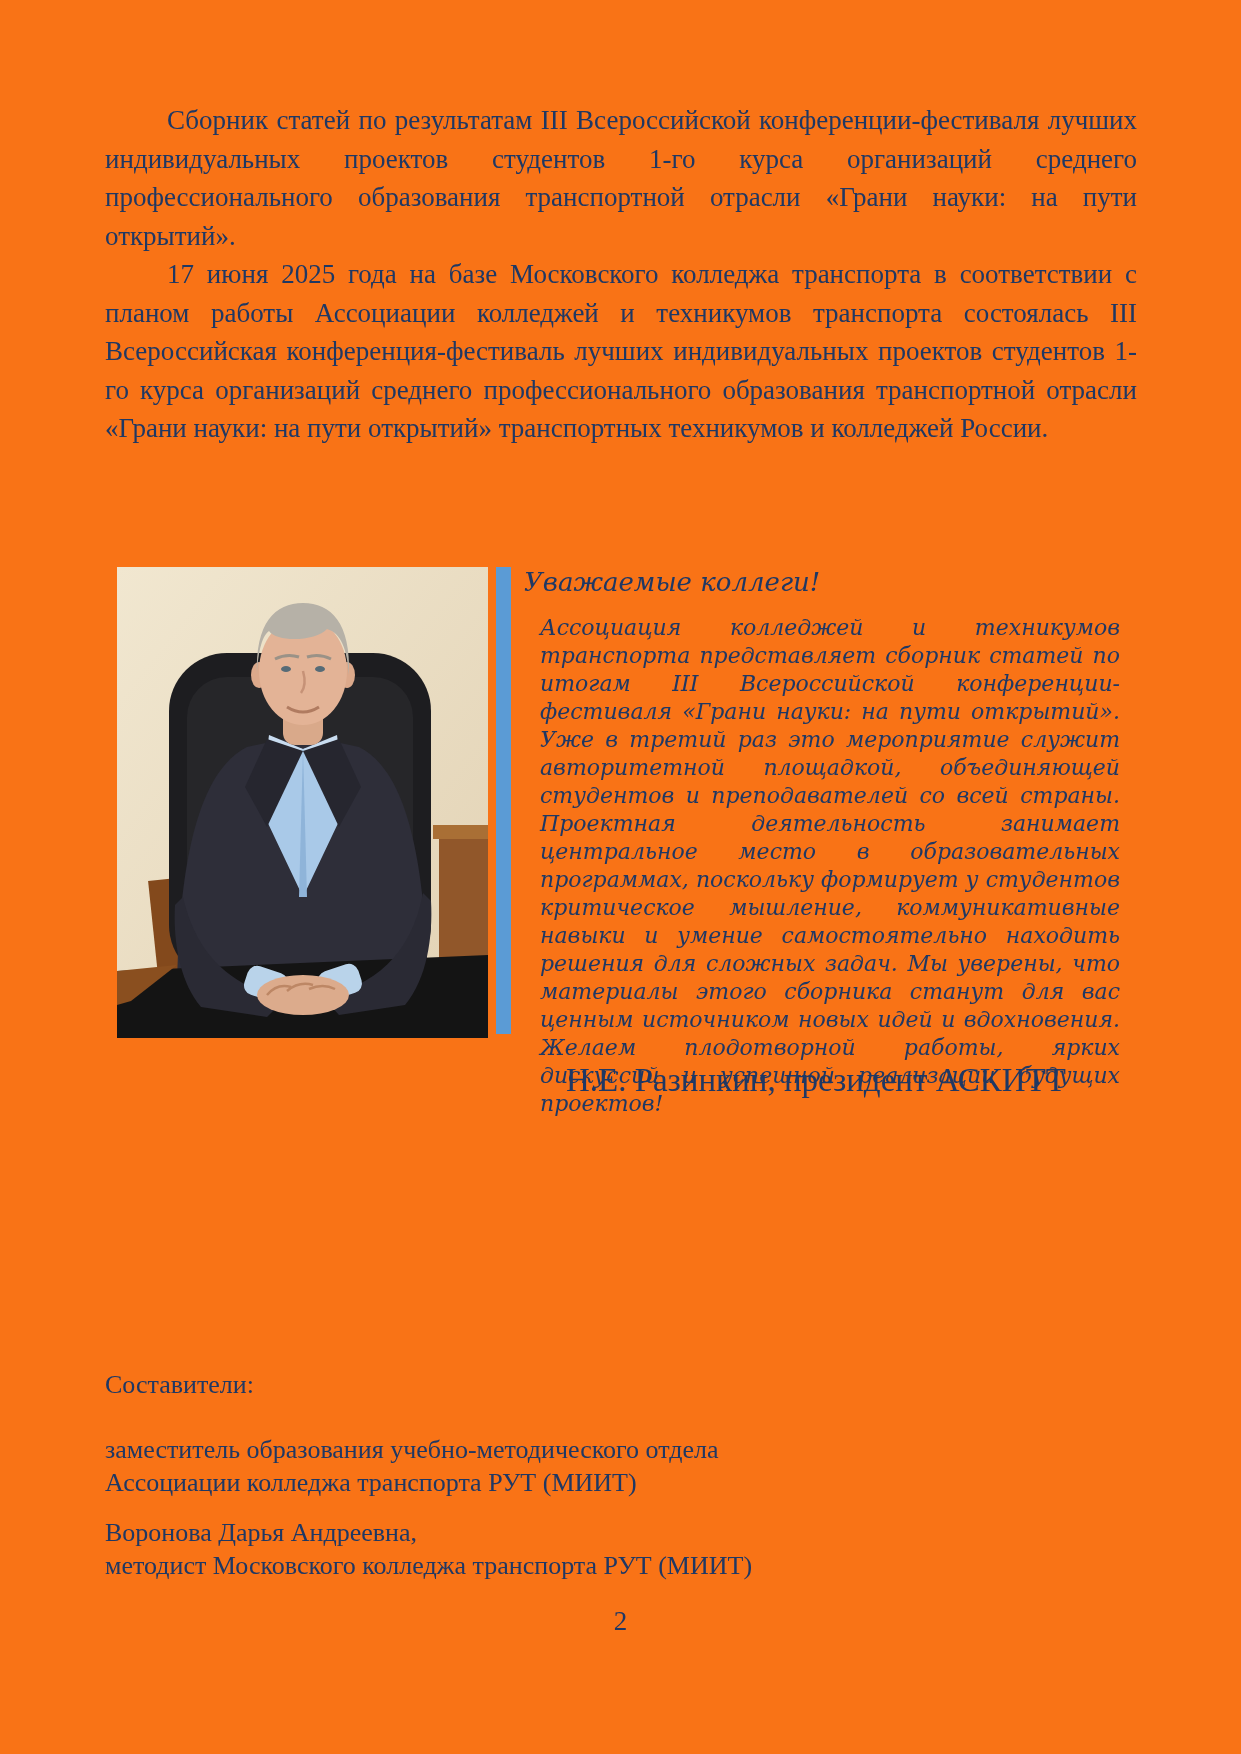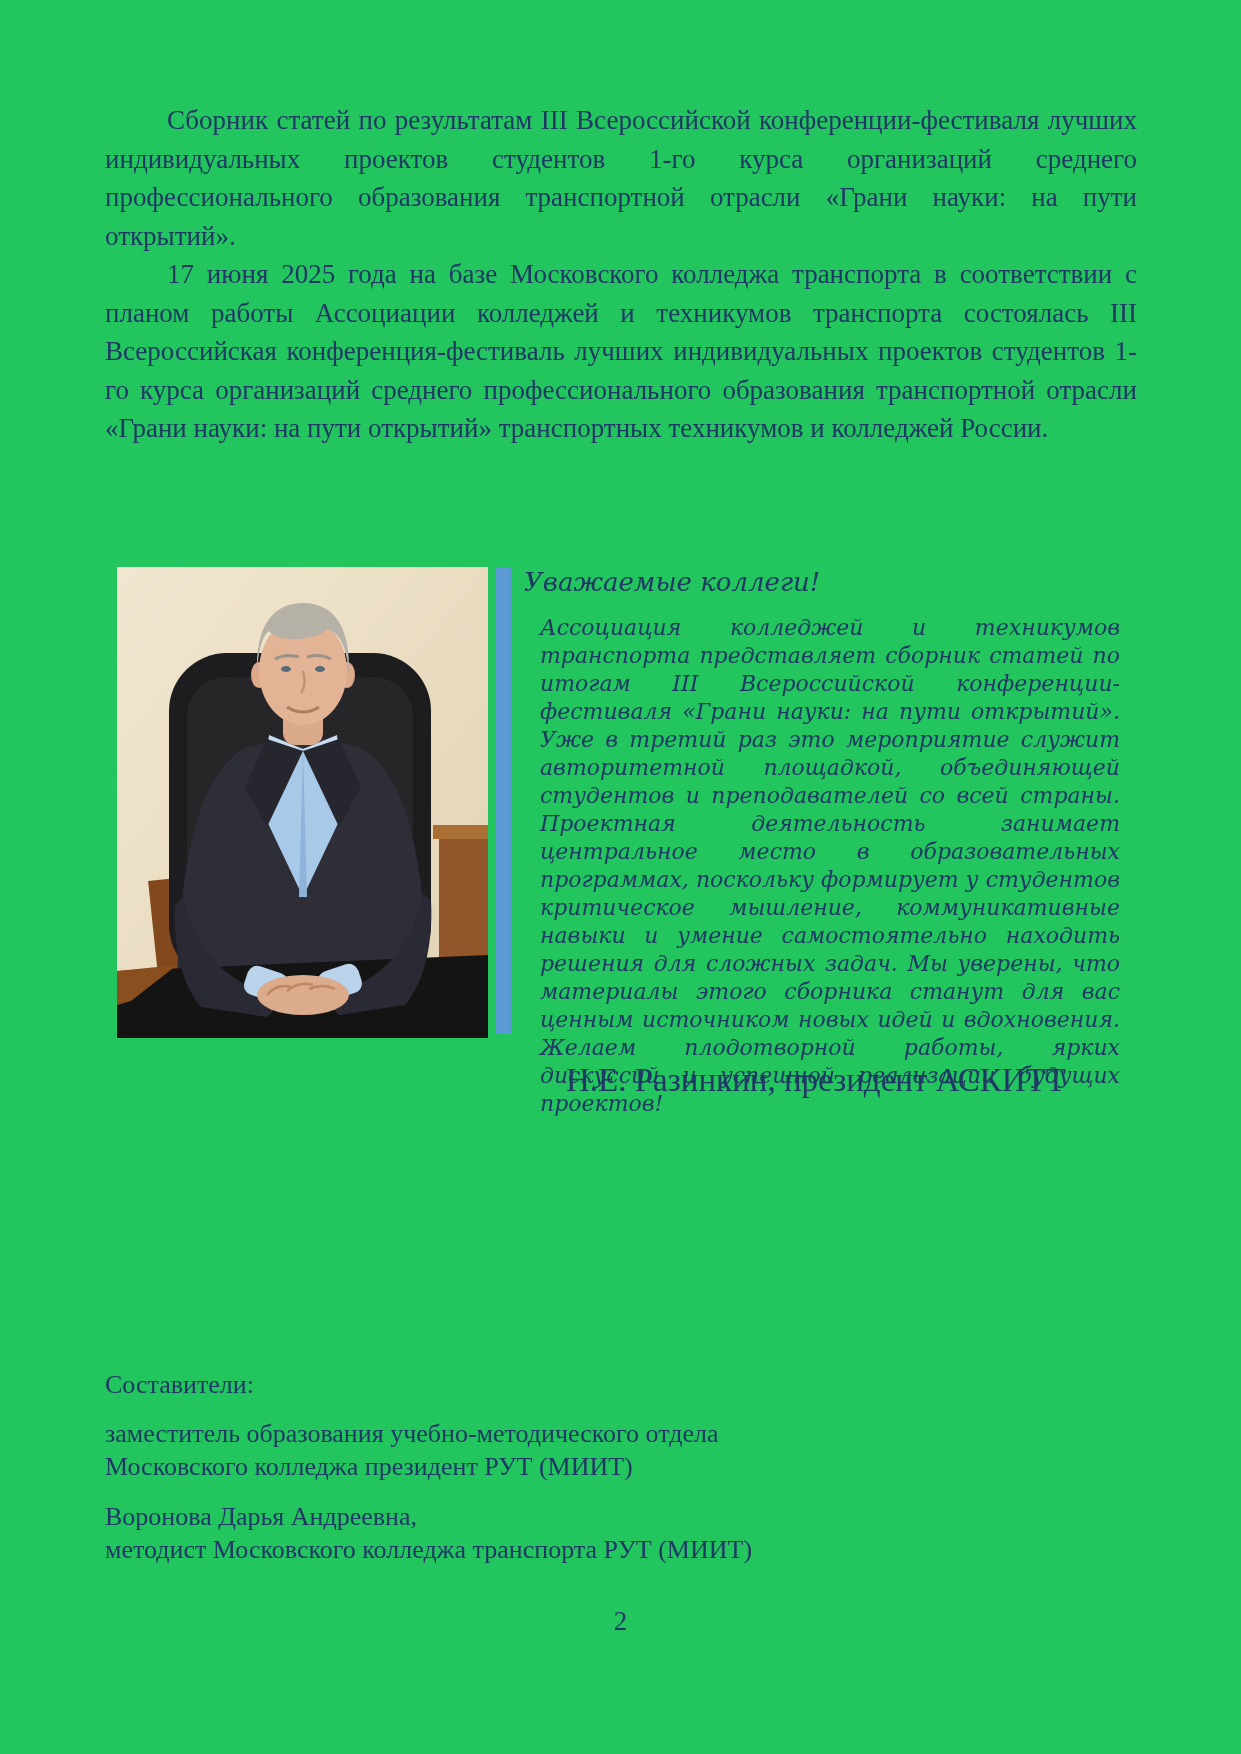--- a/index.html
+++ b/index.html
@@ -4,21 +4,21 @@
 <style>
   html, body {
     margin: 0;
     padding: 0;
     background: #ffffff;
   }
   .page {
     position: relative;
     width: 1241px;
     height: 1754px;
-    background: #22c55e;
+    background: #f97316;
     overflow: hidden;
     font-family: "Liberation Serif", serif;
     color: #1f3864;
   }
   
   .intro {
     position: absolute;
     left: 105px;
     top: 101px;
     width: 1032px;
@@ -83,21 +83,21 @@
   
   .compilers {
     position: absolute;
     left: 105px;
     top: 1368px;
     width: 900px;
     font-size: 26px;
     line-height: 33px;
   }
   .compilers p { margin: 0; }
-  .compilers .heading { margin-bottom: 16px; }
+  .compilers .heading { margin-bottom: 32px; }
   .compilers .entry { margin-bottom: 17px; }
   
   .page-number {
     position: absolute;
     left: 0;
     top: 1606px;
     width: 100%;
     text-align: center;
     font-size: 27px;
   }
@@ -178,21 +178,21 @@
     <p class="salutation">Уважаемые коллеги!</p>
     <p class="body">Ассоциация колледжей и техникумов транспорта представляет сборник статей по итогам III Всероссийской конференции-фестиваля «Грани науки: на пути открытий». Уже в третий раз это мероприятие служит авторитетной площадкой, объединяющей студентов и преподавателей со всей страны. Проектная деятельность занимает центральное место в образовательных программах, поскольку формирует у студентов критическое мышление, коммуникативные навыки и умение самостоятельно находить решения для сложных задач. Мы уверены, что материалы этого сборника станут для вас ценным источником новых идей и вдохновения. Желаем плодотворной работы, ярких дискуссий и успешной реализации будущих проектов!</p>
   </div>
 
   <div class="signature">Н.Е. Разинкин, президент АСКИТТ</div>
 
   <div class="compilers">
     <p class="heading">Составители:</p>
     <div class="entry">
       <p>заместитель образования учебно-методического отдела</p>
-      <p>Московского колледжа президент РУТ (МИИТ)</p>
+      <p>Ассоциации колледжа транспорта РУТ (МИИТ)</p>
     </div>
     <div class="entry">
       <p>Воронова Дарья Андреевна,</p>
       <p>методист Московского колледжа транспорта РУТ (МИИТ)</p>
     </div>
   </div>
 
   <div class="page-number">2</div>
 
 </div>

